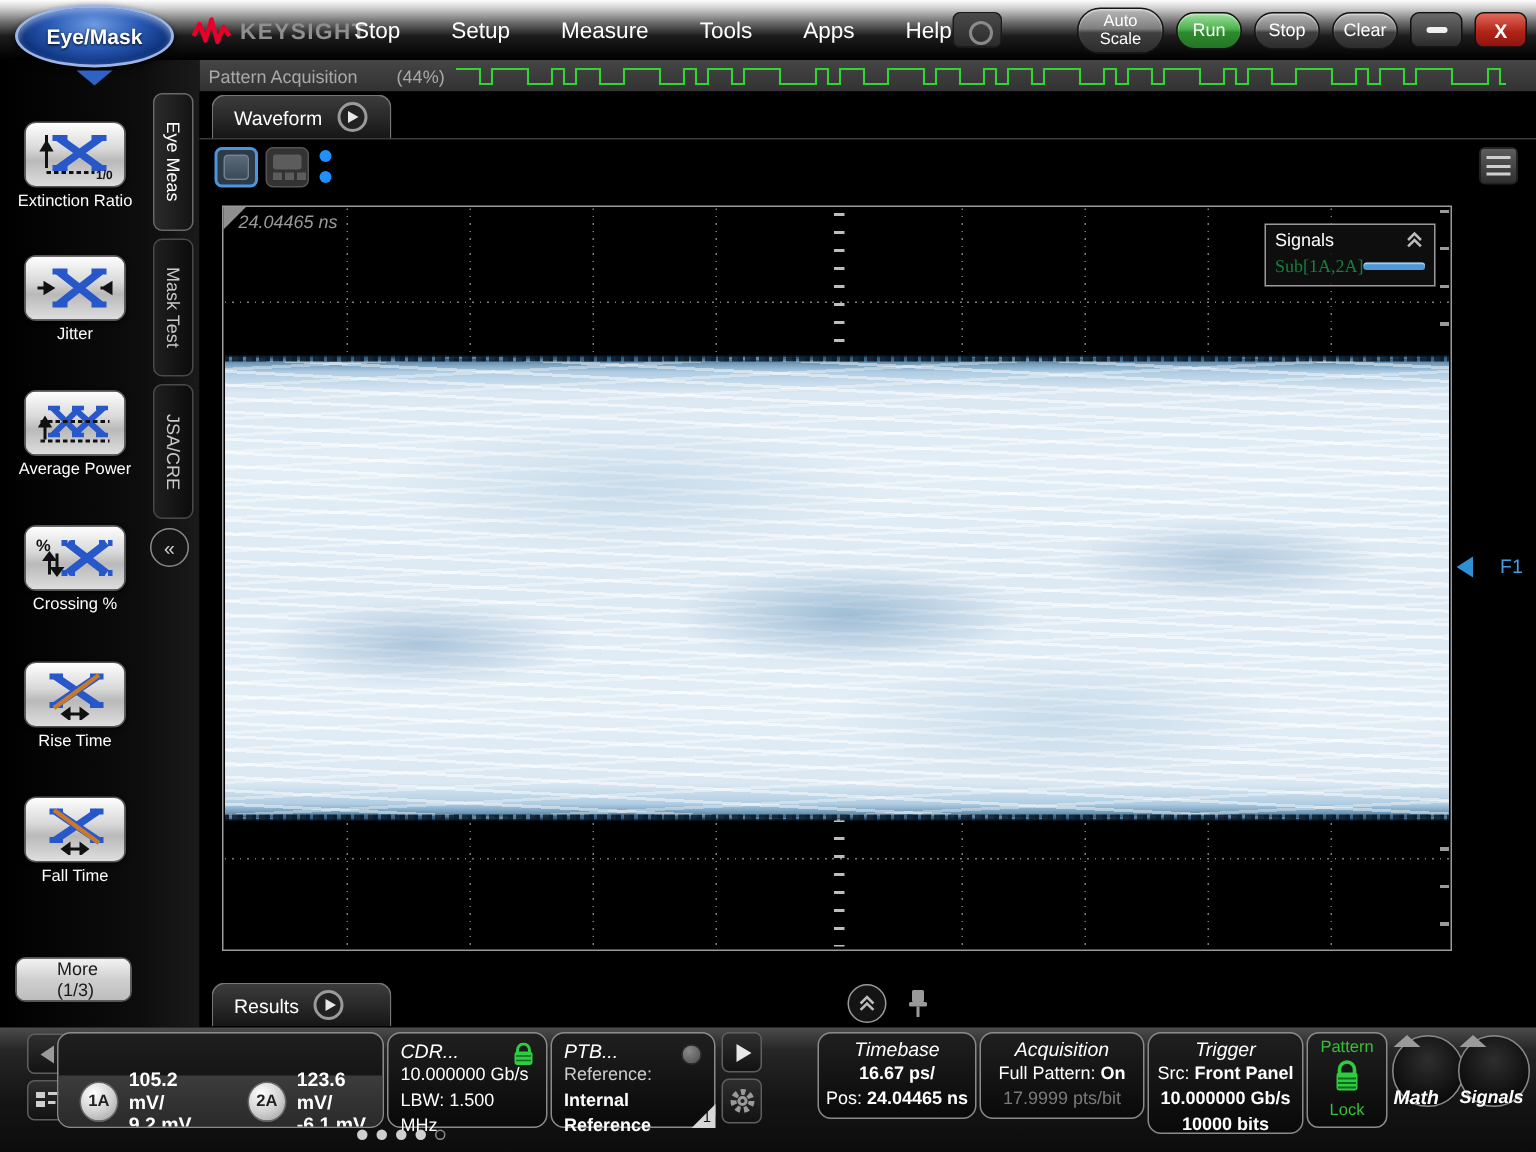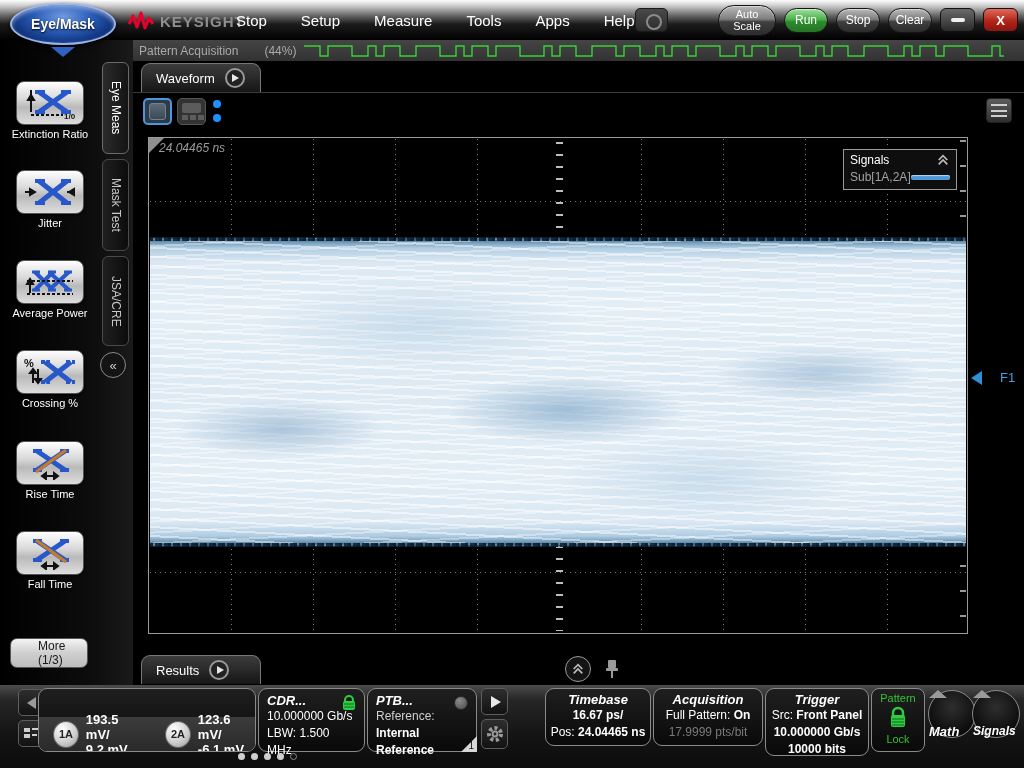--- a/index.html
+++ b/index.html
@@ -123,21 +123,21 @@
       linear-gradient(to bottom,#0d2438 0,#4d7fa3 4px,#a6c6de 10px,#dfeaf3 24px,#eaf2f8 70px,#e2ecf4 50%,#eaf2f8 calc(100% - 70px),#dfeaf3 calc(100% - 24px),#a6c6de calc(100% - 10px),#4d7fa3 calc(100% - 4px),#0d2438 100%); }
   .eye-band::before, .eye-band::after { content:""; position:absolute; left:0; right:0; height:4px;
     background:repeating-linear-gradient(90deg, rgba(8,26,44,.95) 0 3px, rgba(45,90,130,.55) 3px 5px, rgba(12,32,52,.9) 5px 9px); }
   .eye-band::before { top:-1px; } .eye-band::after { bottom:-1px; }
 
   .legend { position:absolute; right:10px; top:11px; width:114px; background:rgba(16,16,16,.88);
     border:1px solid #9a9a9a; padding:3px 6px 5px 6px; }
   .legend-head { display:flex; align-items:center; justify-content:space-between; }
   .legend-title { color:#fff; font-size:12px; }
   .legend-row { display:flex; align-items:center; justify-content:space-between; margin-top:3px; }
-  .legend-entry { color:#a3a3a3; font-size:12px; }
+  .legend-entry { color:#15803d; font-size:12px;font-family:Liberation Serif, serif; }
   .legend-swatch { width:42px; height:5px; border-radius:2px;
     box-shadow:inset 0 1px 1px rgba(255,255,255,.6); }
 
   .f1-marker { position:absolute; left:838px; top:308px; display:flex; align-items:center; gap:18px; }
   .f1-arrow { width:0; height:0; border-right:11px solid #2f8fd4;
     border-top:7px solid transparent; border-bottom:7px solid transparent; }
   .f1-label { color:#3f9fe0; font-size:13px; }
 
   .results-tab { left:8px; top:593px; }
   .panel-up-btn { position:absolute; left:432px; top:594px; width:26px; height:26px; border-radius:50%;
@@ -154,21 +154,21 @@
   .sb-panel { position:absolute; border:1px solid #8a8a8a; border-radius:9px;
     background:linear-gradient(#1f1f1f,#090909); color:#fff; }
   .chan-panel { left:38px; top:3px; width:218px; height:64px; overflow:hidden; }
   .chan-row { position:absolute; left:0; right:0; bottom:0; height:34px;
     background:linear-gradient(#3c3c3c,#2a2a2a); display:flex; align-items:center; }
   .chan-circle { width:27px; height:27px; border-radius:50%;
     background:radial-gradient(circle at 35% 28%, #fff, #cfcfcf 55%, #9a9a9a);
     color:#222; font-size:11px; font-weight:bold; display:flex; align-items:center; justify-content:center;
     border:1px solid #666; }
   .chan-vals { font-size:13px; font-weight:bold; line-height:15px; margin-left:7px; }
-  .title-it { font-size:13px; font-weight:bold; font-style:italic; }
+  .title-it { font-size:13px; font-weight:normal; font-style:italic; }
   .cdr-panel { left:258px; top:3px; width:107px; height:64px; padding:4px 8px; }
   .ptb-panel { left:367px; top:3px; width:110px; height:64px; padding:4px 8px; }
   .lock-ico { position:absolute; right:7px; top:6px; }
   .gray-dot { position:absolute; right:8px; top:7px; width:14px; height:14px; border-radius:50%;
     background:radial-gradient(circle at 35% 30%, #8a8a8a, #4a4a4a); border:1px solid #2a2a2a; }
   .ptb-badge { position:absolute; right:-1px; bottom:-1px; width:0; height:0;
     border-left:16px solid transparent; border-bottom:16px solid #d8d8d8; }
   .ptb-badge-num { position:absolute; right:2px; bottom:0; color:#111; font-size:10px; }
   .sb-line { font-size:12px; line-height:17px; }
   .sb-line b { font-weight:bold; }
@@ -428,21 +428,21 @@
           <rect x="8" y="1" width="8" height="2" fill="#cfcfcf"></rect>
         <rect x="0" y="7" width="6" height="4" fill="#cfcfcf"></rect>
           <rect x="8" y="7" width="5" height="2" fill="#cfcfcf"></rect>
       </svg>
     </div>
 
     <div class="sb-panel chan-panel">
       <div class="chan-row">
         <span class="chan-circle" style="margin-left:14px">1A</span>
         <span class="chan-vals">
-          <span>193.5 mV/</span><br>
+          <span>105.2 mV/</span><br>
           <span>9.2 mV</span>
         </span>
         <span class="chan-circle" style="margin-left:22px">2A</span>
         <span class="chan-vals">
           <span>123.6 mV/</span><br>
           <span>-6.1 mV</span>
         </span>
       </div>
     </div>
 

